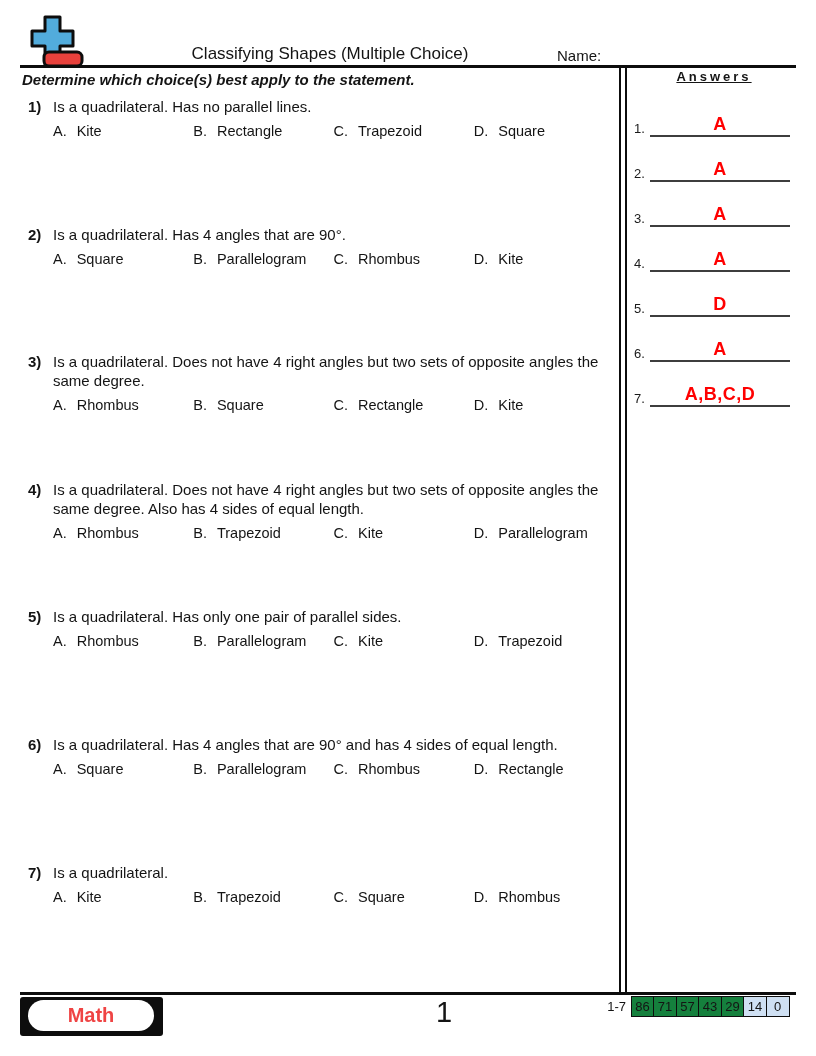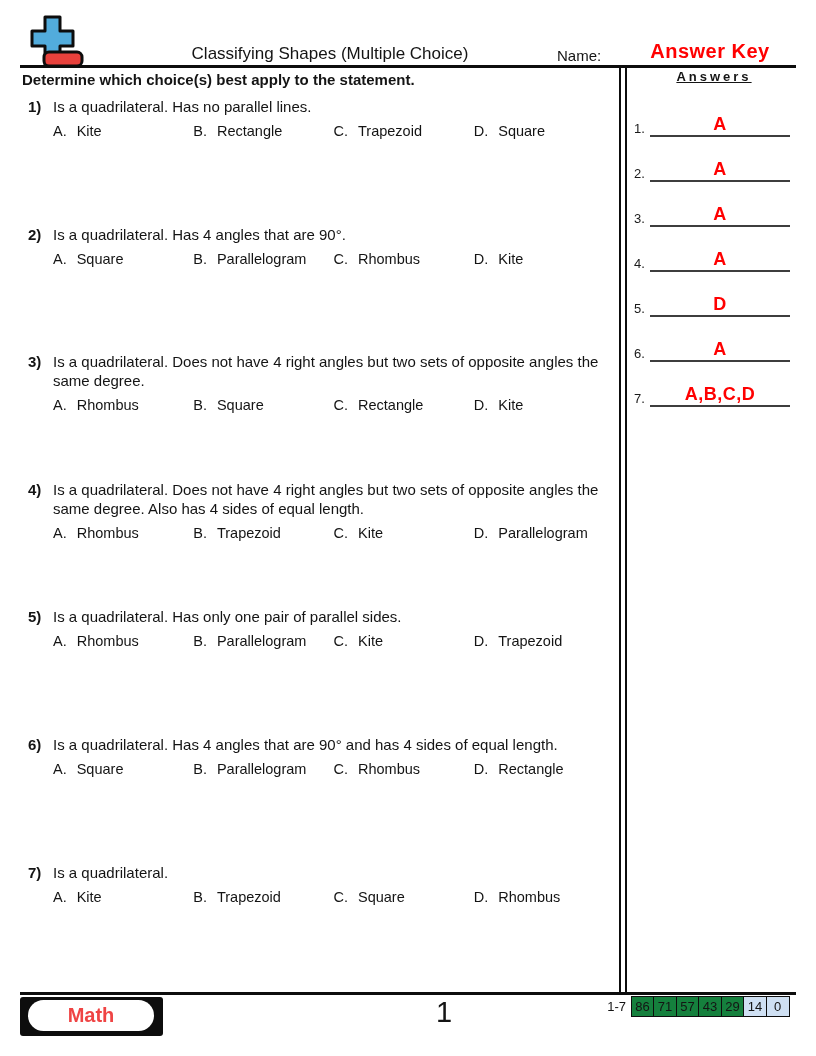--- a/index.html
+++ b/index.html
@@ -8,21 +8,21 @@
     background:#fff; overflow:hidden;
     font-family:"Liberation Sans","DejaVu Sans",sans-serif; color:#141414;
   }
   
   .logo { position:absolute; left:30px; top:15px; }
   .ws-title { position:absolute; left:120px; top:44px; width:420px; text-align:center; font-size:17px; }
   .name-label { position:absolute; left:557px; top:47px; font-size:15px; }
   .name-value { position:absolute; left:622px; top:40px; width:176px; text-align:center;
                 font-size:20px; font-weight:700; color:var(--red); letter-spacing:.5px; }
   .header-line { position:absolute; left:20px; top:65px; width:776px; height:3px; background:#0d0d0d; }
-  .instructions { position:absolute; left:22px; top:71px; font-size:15px; font-weight:700; }
+  .instructions { position:absolute; left:22px; top:71px; font-size:15px; font-weight:700;font-style:italic; }
   
   .vline { position:absolute; top:67px; width:2px; height:926px; background:#0d0d0d; }
   .vline-a { left:619px; } .vline-b { left:625px; }
   .answers-title { position:absolute; left:628px; top:69px; width:172px; text-align:center;
                    font-size:13px; font-weight:700; text-decoration:underline; letter-spacing:3px; }
   .answer-item { position:absolute; left:628px; width:172px; height:27px; }
   .ans-num  { position:absolute; left:6px; bottom:1px; font-size:13px; color:#1a1a1a; }
   .ans-line { position:absolute; left:22px; right:10px; bottom:0; border-bottom:2px solid #3d3d3d; }
   .ans-val  { position:absolute; left:22px; right:10px; bottom:2px; text-align:center;
               font-size:18px; font-weight:700; color:var(--red); letter-spacing:.5px; }
@@ -54,21 +54,20 @@
 <body>
 
 <div class="page">
 
   <svg class="logo" width="64" height="54" viewBox="0 0 64 54">
     <path d="M15 2 h15 v14 h13 v15 h-13 v19 h-15 v-19 h-13 v-15 h13 z" fill="var(--logo-blue)" stroke="#0d0d0d" stroke-width="3" stroke-linejoin="round"></path>
     <rect x="14" y="37" width="38" height="14" rx="5" fill="var(--logo-red)" stroke="#0d0d0d" stroke-width="3"></rect>
   </svg>
   <div class="ws-title">Classifying Shapes (Multiple Choice)</div>
   <div class="name-label">Name:</div>
-  <div class="name-value">Answer Key</div>
   <div class="header-line"></div>
   <div class="instructions">Determine which choice(s) best apply to the statement.</div>
 
   <div class="vline vline-a"></div>
   <div class="vline vline-b"></div>
   <div class="answers-title">Answers</div>
   <div id="answers">
       <div class="answer-item" style="top: 110px;">
     <span class="ans-num">1.</span>
     <span class="ans-val">A</span>

